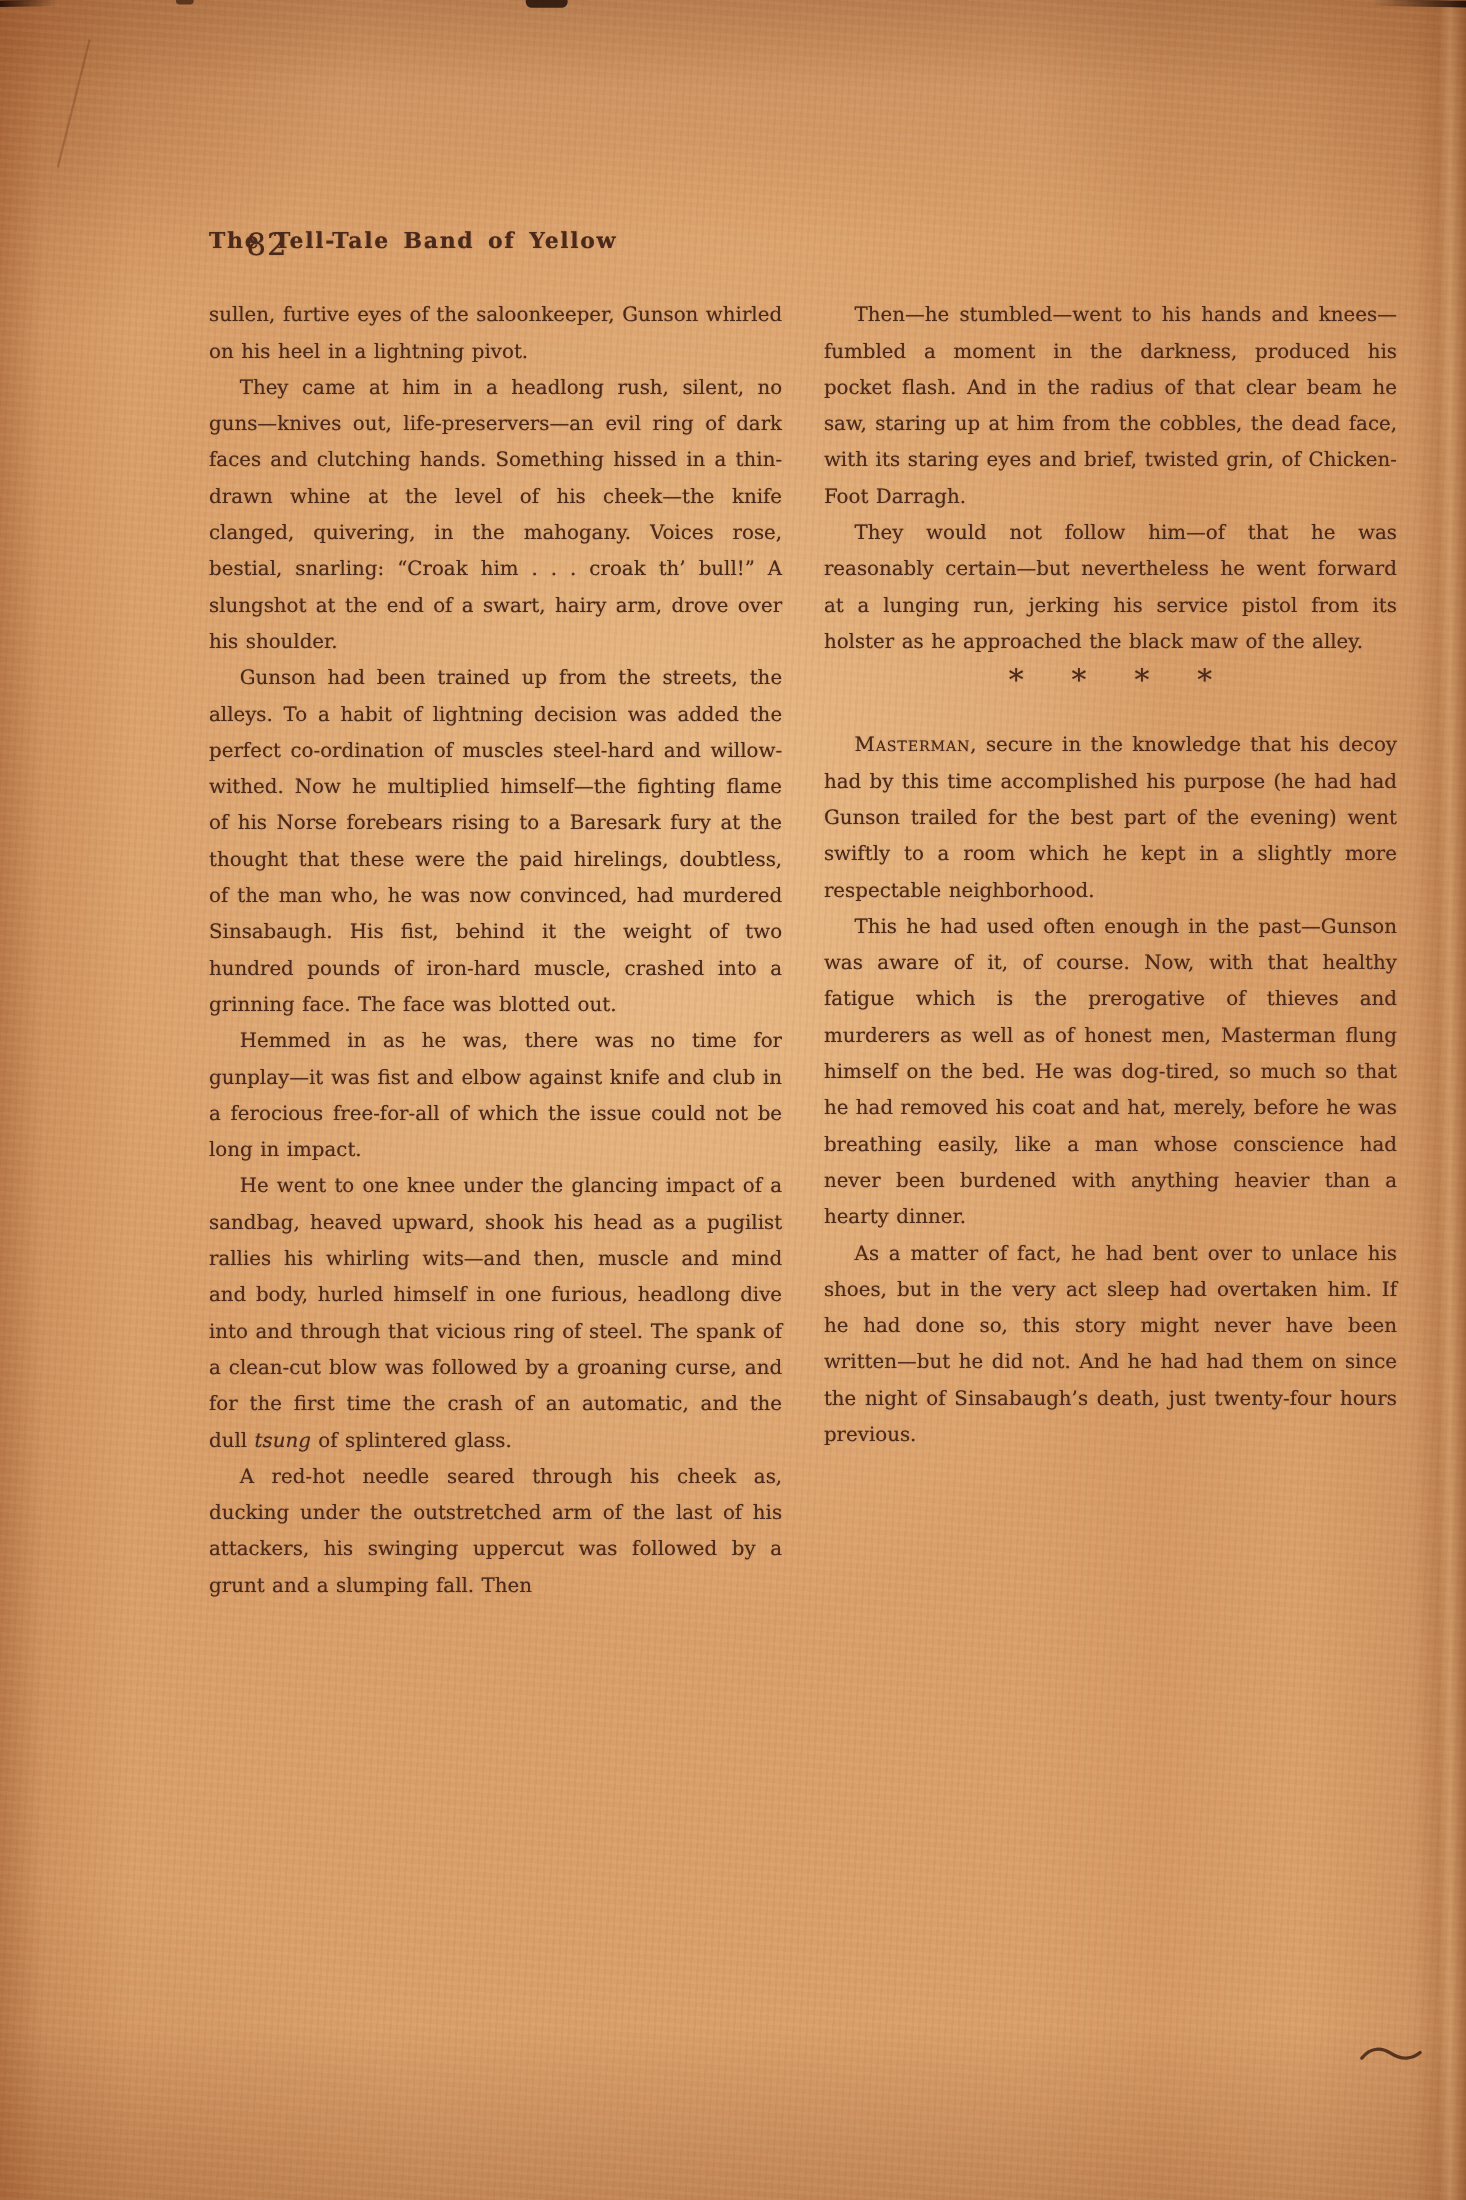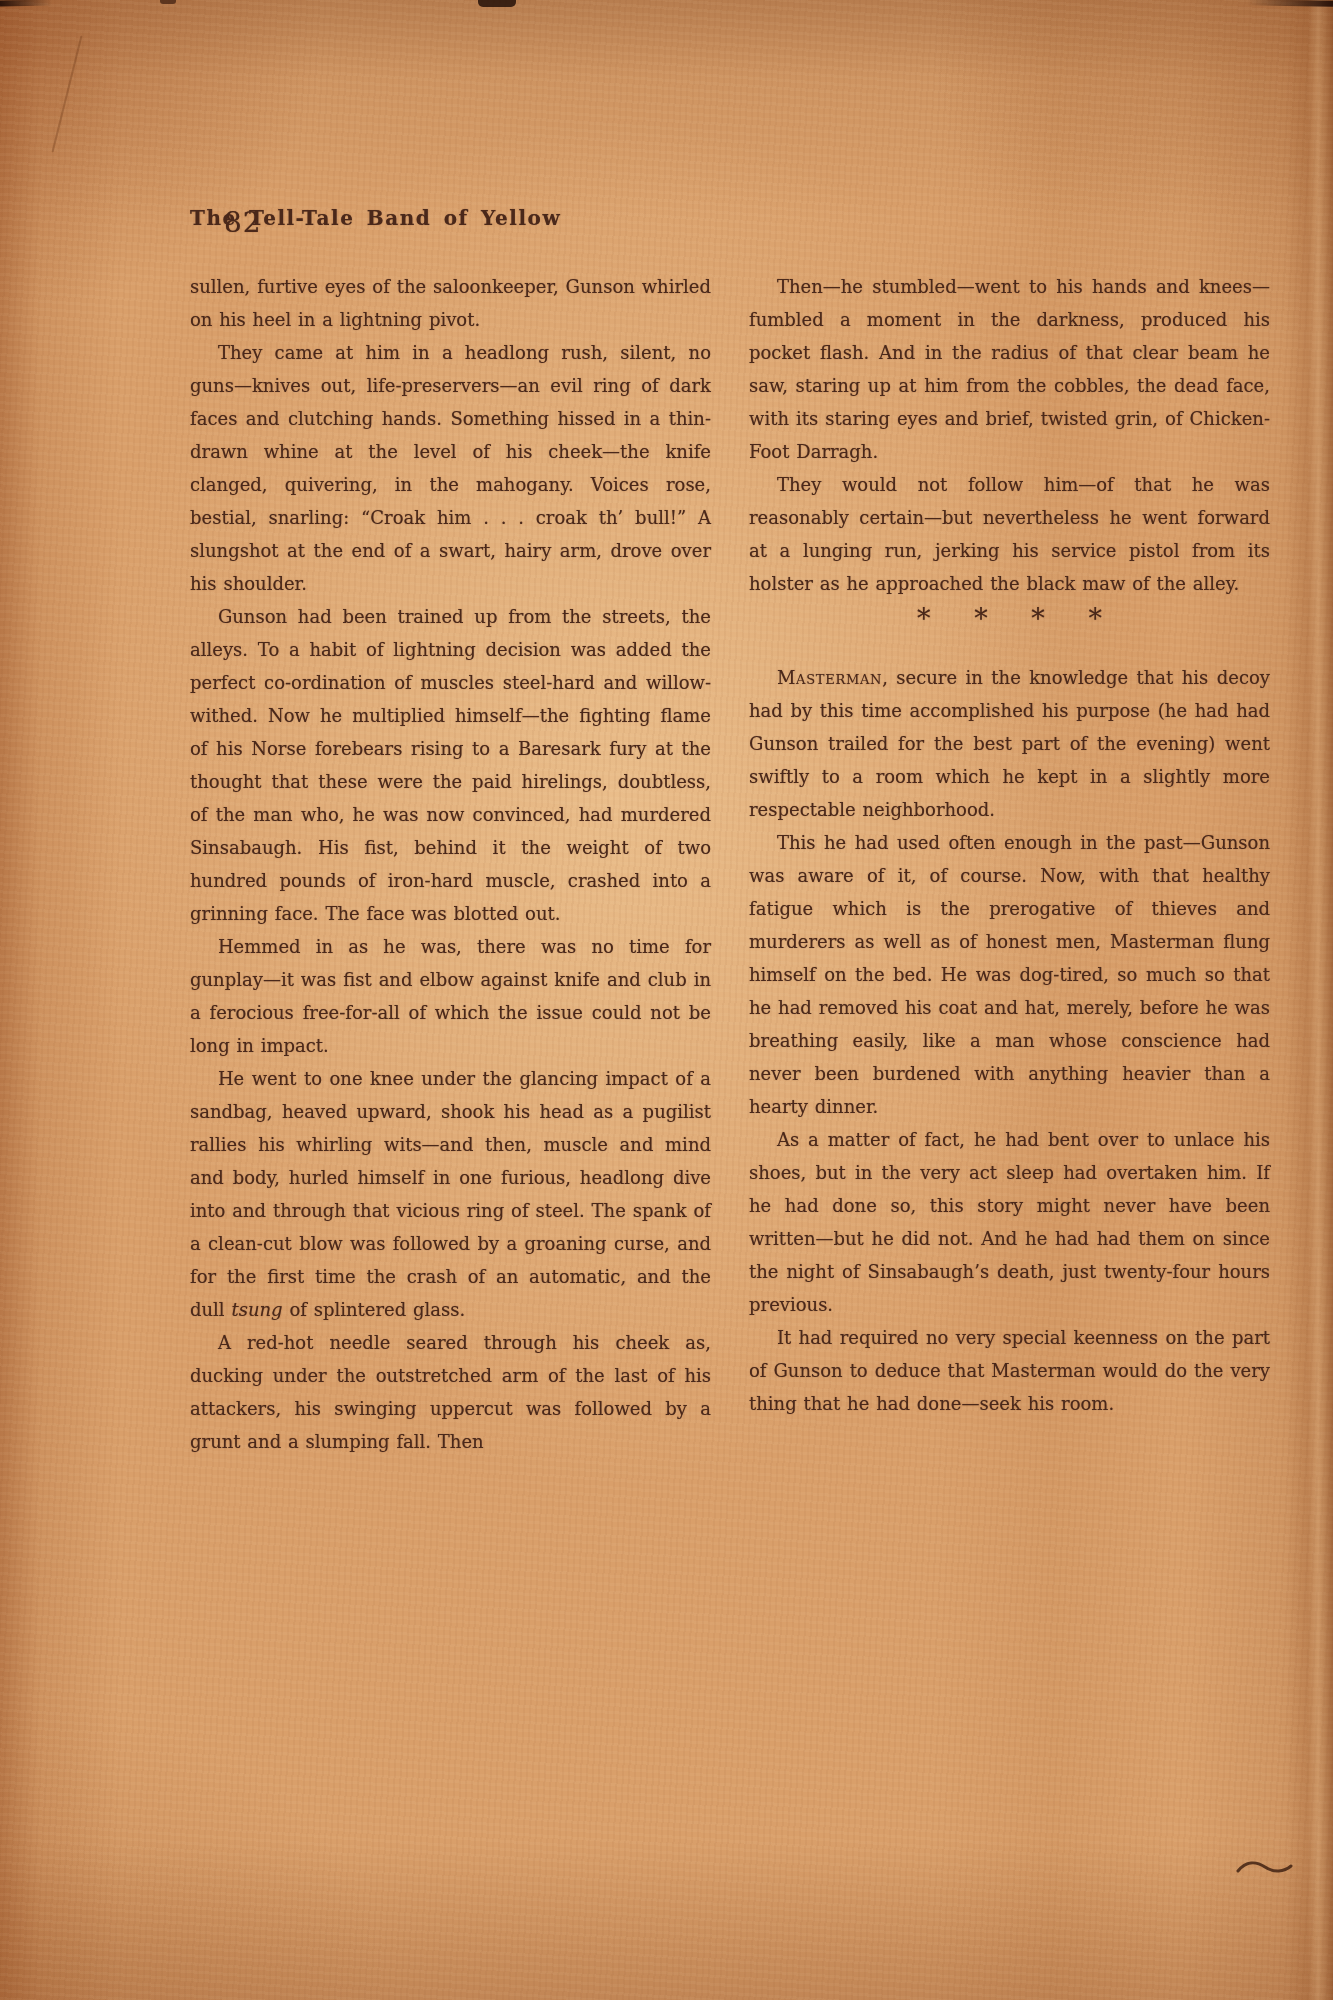--- a/index.html
+++ b/index.html
@@ -124,21 +124,20 @@
         <p>A red-hot needle seared through his cheek as, ducking under the outstretched arm of the last of his attackers, his swinging uppercut was followed by a grunt and a slumping fall. Then</p>
       </div>
 
       <div class="col">
         <p>Then—he stumbled—went to his hands and knees—fumbled a moment in the darkness, produced his pocket flash. And in the radius of that clear beam he saw, staring up at him from the cobbles, the dead face, with its staring eyes and brief, twisted grin, of Chicken-Foot Darragh.</p>
         <p>They would not follow him—of that he was reasonably certain—but nevertheless he went forward at a lunging run, jerking his service pistol from its holster as he approached the black maw of the alley.</p>
         <div class="break">* * * *</div>
         <p><span class="sc">Masterman</span><span>, secure in the knowledge that his decoy had by this time accomplished his purpose (he had had Gunson trailed for the best part of the evening) went swiftly to a room which he kept in a slightly more respectable neighborhood.</span></p>
         <p>This he had used often enough in the past—Gunson was aware of it, of course. Now, with that healthy fatigue which is the prerogative of thieves and murderers as well as of honest men, Masterman flung himself on the bed. He was dog-tired, so much so that he had removed his coat and hat, merely, before he was breathing easily, like a man whose conscience had never been burdened with anything heavier than a hearty dinner.</p>
         <p>As a matter of fact, he had bent over to unlace his shoes, but in the very act sleep had overtaken him. If he had done so, this story might never have been written—but he did not. And he had had them on since the night of Sinsabaugh’s death, just twenty-four hours previous.</p>
-        <p>It had required no very special keenness on the part of Gunson to deduce that Masterman would do the very thing that he had done—seek his room.</p>
       </div>
     </div>
   </div>
 
   <svg class="squiggle" width="58" height="22" viewBox="0 0 58 22">
     <path d="M2 13 C 10 3, 20 3, 29 9 C 38 15, 48 14, 55 8" fill="none" stroke="#35180c" stroke-width="3" stroke-linecap="round" opacity="0.78"></path>
   </svg>
 </div>
 
 </body></html>

